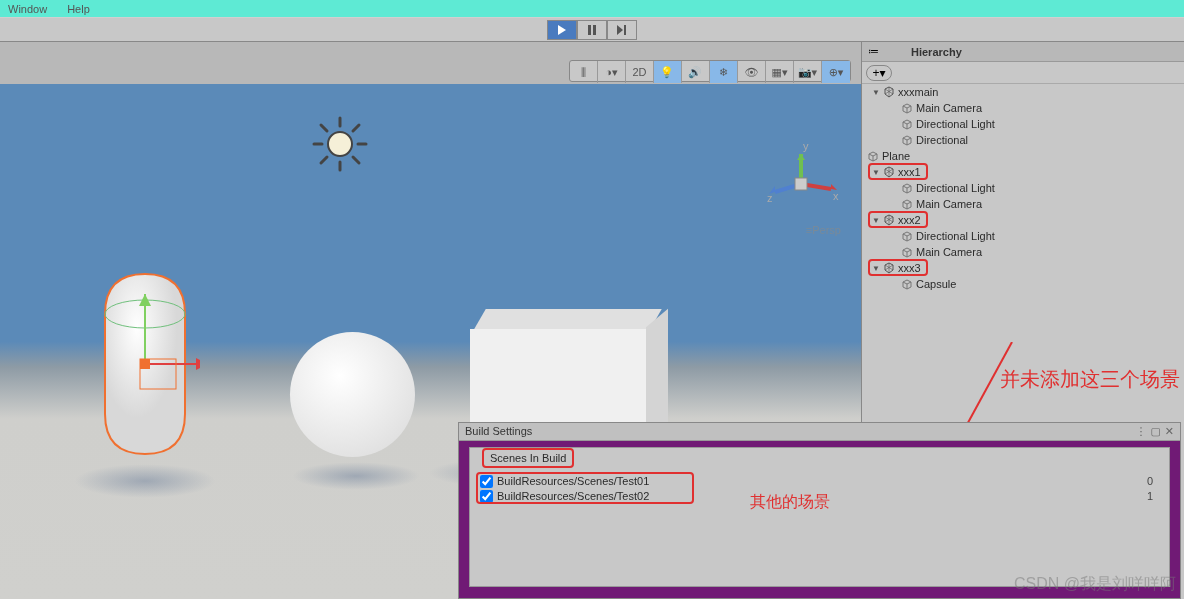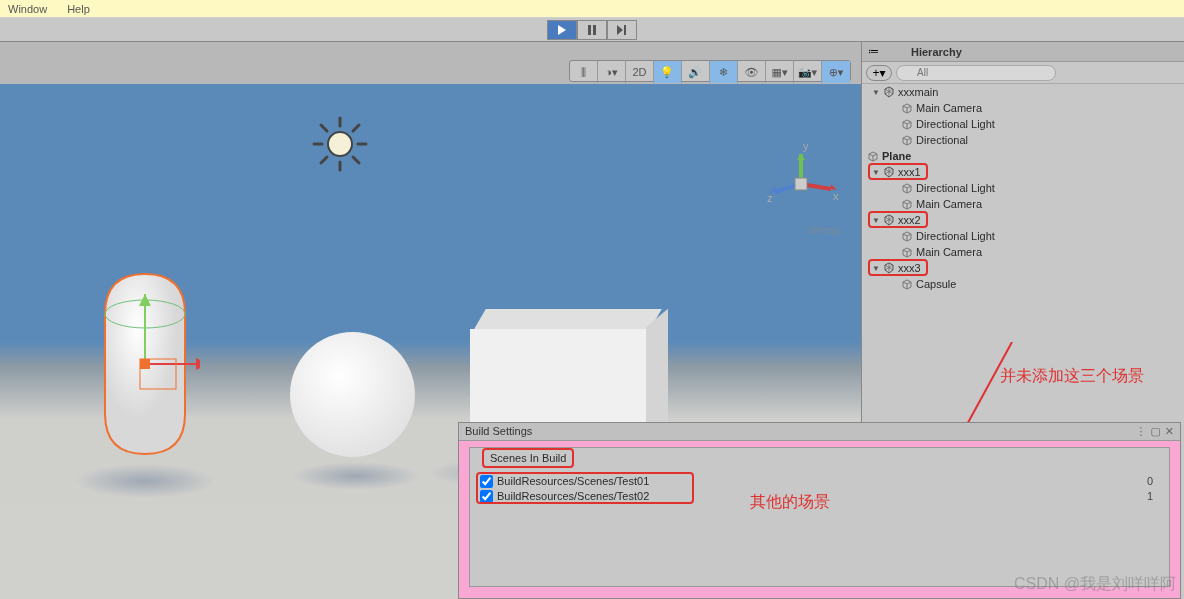--- a/index.html
+++ b/index.html
@@ -1,18 +1,18 @@
 <!DOCTYPE html>
 <html><head>
 <meta charset="utf-8">
 <style>
 * { margin: 0; padding: 0; box-sizing: border-box; font-family: Arial, sans-serif; font-size: 11px; }
 body { background: #c8c8c8; width: 1184px; height: 599px; overflow: hidden; position: relative; }
 
-.menubar { background: #fef9c3; height: 18px; display: flex; align-items: center; padding: 0 4px; gap: 12px; color: #555; border-bottom: 1px solid #d0d0d0; }
+.menubar { background: #5eead4; height: 18px; display: flex; align-items: center; padding: 0 4px; gap: 12px; color: #555; border-bottom: 1px solid #d0d0d0; }
 .menubar span { padding: 2px 4px; }
 
 .playbar { height: 24px; background: #c8c8c8; display: flex; justify-content: center; align-items: center; border-bottom: 1px solid #888; }
 .playgroup { display: flex; }
 .playbtn { width: 30px; height: 20px; background: #c8c8c8; border: 1px solid #888; display: flex; align-items: center; justify-content: center; cursor: pointer; }
 .playbtn.active { background: #4a7bbf; color: #fff; }
 .playbtn svg { width: 10px; height: 10px; }
 
 .main-area { display: flex; height: 557px; }
 
@@ -44,25 +44,25 @@
 .search-input { flex: 1; height: 16px; background: #d8d8d8; border: 1px solid #aaa; border-radius: 8px; padding: 0 6px 0 20px; font-size: 10px; color: #777; position: relative; }
 .search-wrap { flex:1; position:relative; }
 .search-wrap::before { content:'🔍'; position:absolute; left:6px; top:2px; font-size:9px; color:#888; }
 
 .tree { flex: 1; overflow: auto; }
 .tree-row { height: 16px; display: flex; align-items: center; padding-left: 4px; color: #2a2a2a; cursor: pointer; position: relative; }
 .fold { width: 10px; color: #555; font-size: 8px; }
 .ico { width: 14px; height: 14px; margin-right: 2px; display: flex; align-items: center; justify-content: center; }
 .highlight-box { border: 2px solid #e03030; border-radius: 4px; position: absolute; pointer-events: none; z-index: 10; }
 
-.annotation1 { position: absolute; top: 366px; left: 1000px; color: #e03030; font-size: 16px; z-index: 20; }
+.annotation1 { position: absolute; top: 366px; left: 1000px; color: #e03030; font-size: 20px; z-index: 20; }
 .annotation2 { color: #e03030; font-size: 16px; }
 .arrow-line { position: absolute; z-index: 15; }
 
-.build-panel { position: absolute; left: 458px; top: 422px; width: 723px; height: 177px; background: #f9a8d4; border: 1px solid #888; z-index: 30; }
+.build-panel { position: absolute; left: 458px; top: 422px; width: 723px; height: 177px; background: #701a75; border: 1px solid #888; z-index: 30; }
 .build-title { height: 18px; background: #c0c0c0; padding: 2px 6px; color: #333; border-bottom: 1px solid #999; display:flex; justify-content:space-between; }
 .build-title-right { display:flex; gap:4px; color:#666; }
 .scenes-box { margin: 6px 10px; border: 1px solid #999; background: #c8c8c8; position: relative; height: 140px; }
 .scenes-header { font-weight: normal; padding: 2px 6px; color: #2a2a2a; border: 2px solid #e03030; border-radius: 4px; display: inline-block; margin: 2px 6px; }
 .scene-item { display: flex; align-items: flex-start; padding: 1px 10px; color: #2a2a2a; }
 .scene-item input { margin-right: 4px; }
 .scene-index { margin-left: auto; padding-right: 6px; color: #444; }
 .scenes-highlight { position: absolute; top: 24px; left: 6px; width: 218px; height: 32px; border: 2px solid #e03030; border-radius: 4px; pointer-events: none; }
 
 .watermark { position: absolute; bottom: 4px; right: 8px; color: rgba(120,120,120,0.5); font-size: 16px; z-index: 50; }
@@ -163,21 +163,20 @@
     </div>
   </div>
 
   <div class="right-panel">
     <div class="hierarchy-tab">
       <span>≔</span>
       <span class="label">Hierarchy</span>
     </div>
     <div class="add-search">
       <div class="add-btn">+▾</div>
-      <div class="search-wrap"><input class="search-input" placeholder="All" style=""></div>
     </div>
     <div class="tree" id="tree">
         <div class="tree-row" style="padding-left: 10px;">
           <span class="fold">▼</span>
           <span class="ico">
             <svg width="12" height="12" viewBox="0 0 12 12">
               <path d="M6 1 L10 3 L10 8 L6 11 L2 8 L2 3 Z" fill="none" stroke="#555" stroke-width="1"></path>
               <path d="M6 1 L6 11 M2 3 L10 8 M10 3 L2 8" stroke="#555" stroke-width="0.6"></path>
             </svg>
           </span>
@@ -200,21 +199,21 @@
           <span>Directional Light</span>
         </div>
         <div class="tree-row" style="padding-left: 38px;">
           <span class="ico">
             <svg width="12" height="12" viewBox="0 0 12 12">
               <path d="M2 4 L6 2 L10 4 L10 9 L6 11 L2 9 Z M2 4 L6 6 L10 4 M6 6 L6 11" fill="none" stroke="#777" stroke-width="1"></path>
             </svg>
           </span>
           <span>Directional</span>
         </div>
-        <div class="tree-row" style=" font-weight: bold;">
+        <div class="tree-row" style="">
           <span class="ico">
             <svg width="12" height="12" viewBox="0 0 12 12">
               <path d="M2 4 L6 2 L10 4 L10 9 L6 11 L2 9 Z M2 4 L6 6 L10 4 M6 6 L6 11" fill="none" stroke="#777" stroke-width="1"></path>
             </svg>
           </span>
           <span>Plane</span>
         </div>
         <div class="tree-row" style="padding-left: 10px;">
           <span class="fold">▼</span>
           <span class="ico">

